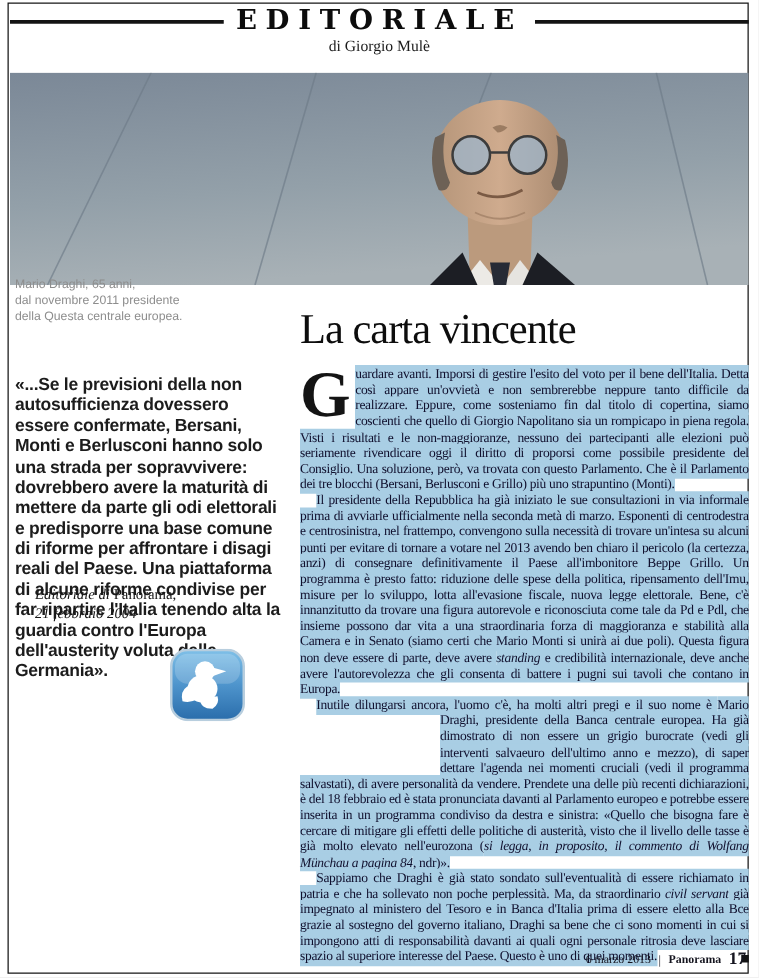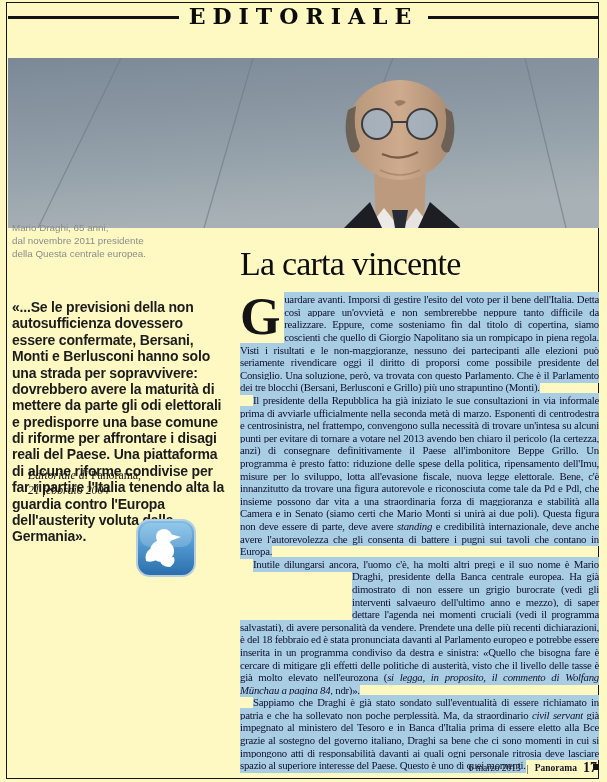--- a/index.html
+++ b/index.html
@@ -1,17 +1,17 @@
 <!DOCTYPE html>
 <html lang="it"><head>
 <meta charset="utf-8">
 <style>
   html,body{margin:0;padding:0;background:#e8e8e8;}
   .page{
-    position:relative;width:607px;height:782px;background:#fef9c3;
+    position:relative;width:607px;height:782px;background:#ffffff;
     margin:0 auto;overflow:hidden;
     font-family:"Liberation Serif",serif;color:#111;
   }
   .page-border{position:absolute;left:6px;top:2px;width:593px;height:777px;
     border:1.5px solid #161616;box-sizing:border-box;pointer-events:none;}
 
   
   .masthead{position:absolute;left:8px;top:5px;width:591px;text-align:center;}
   .masthead-row{display:flex;align-items:center;gap:10px;}
   .masthead-rule{flex:1;border-top:3px solid #141414;margin-top:2px;}
@@ -90,20 +90,21 @@
 
 <div class="page">
   <div class="page-border"></div>
 
   <div class="masthead">
     <div class="masthead-row">
       <div class="masthead-rule"></div>
       <div class="masthead-title">EDITORIALE</div>
       <div class="masthead-rule"></div>
     </div>
+    <div class="masthead-byline">di Giorgio Mulè</div>
   </div>
 
   <div class="photo">
     <svg width="591" height="170" viewBox="0 0 591 170">
       <defs>
         <linearGradient id="bgGrad" x1="0" y1="0" x2="0.25" y2="1">
           <stop offset="0" stop-color="#7b8897"></stop>
           <stop offset="0.6" stop-color="#93a0a9"></stop>
           <stop offset="1" stop-color="#a8b1b6"></stop>
         </linearGradient>

